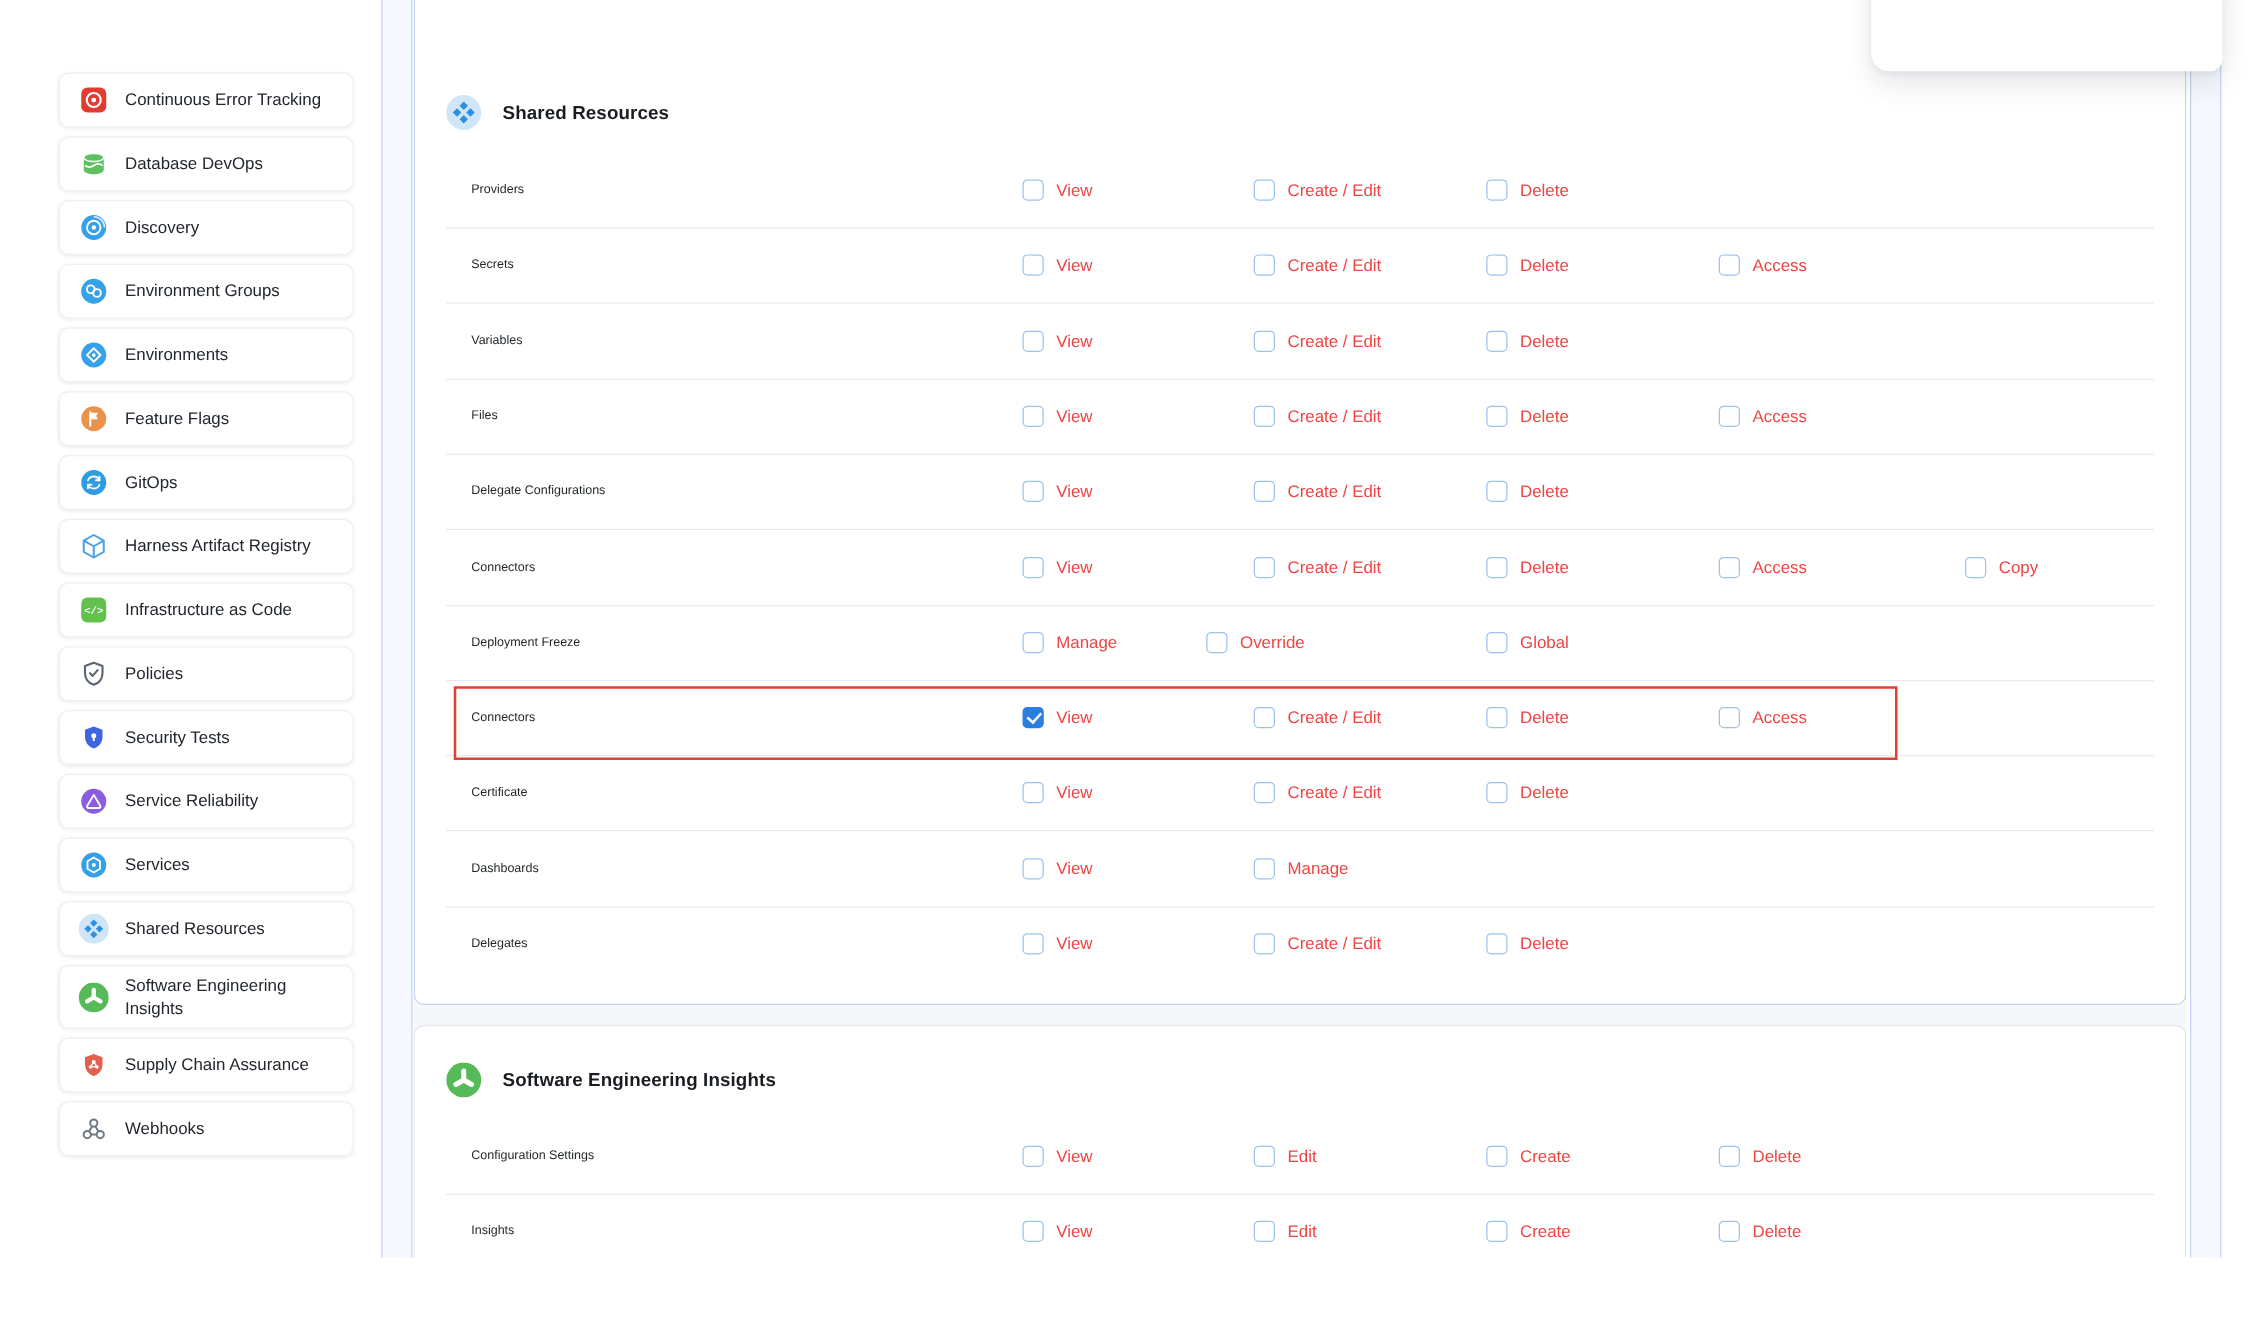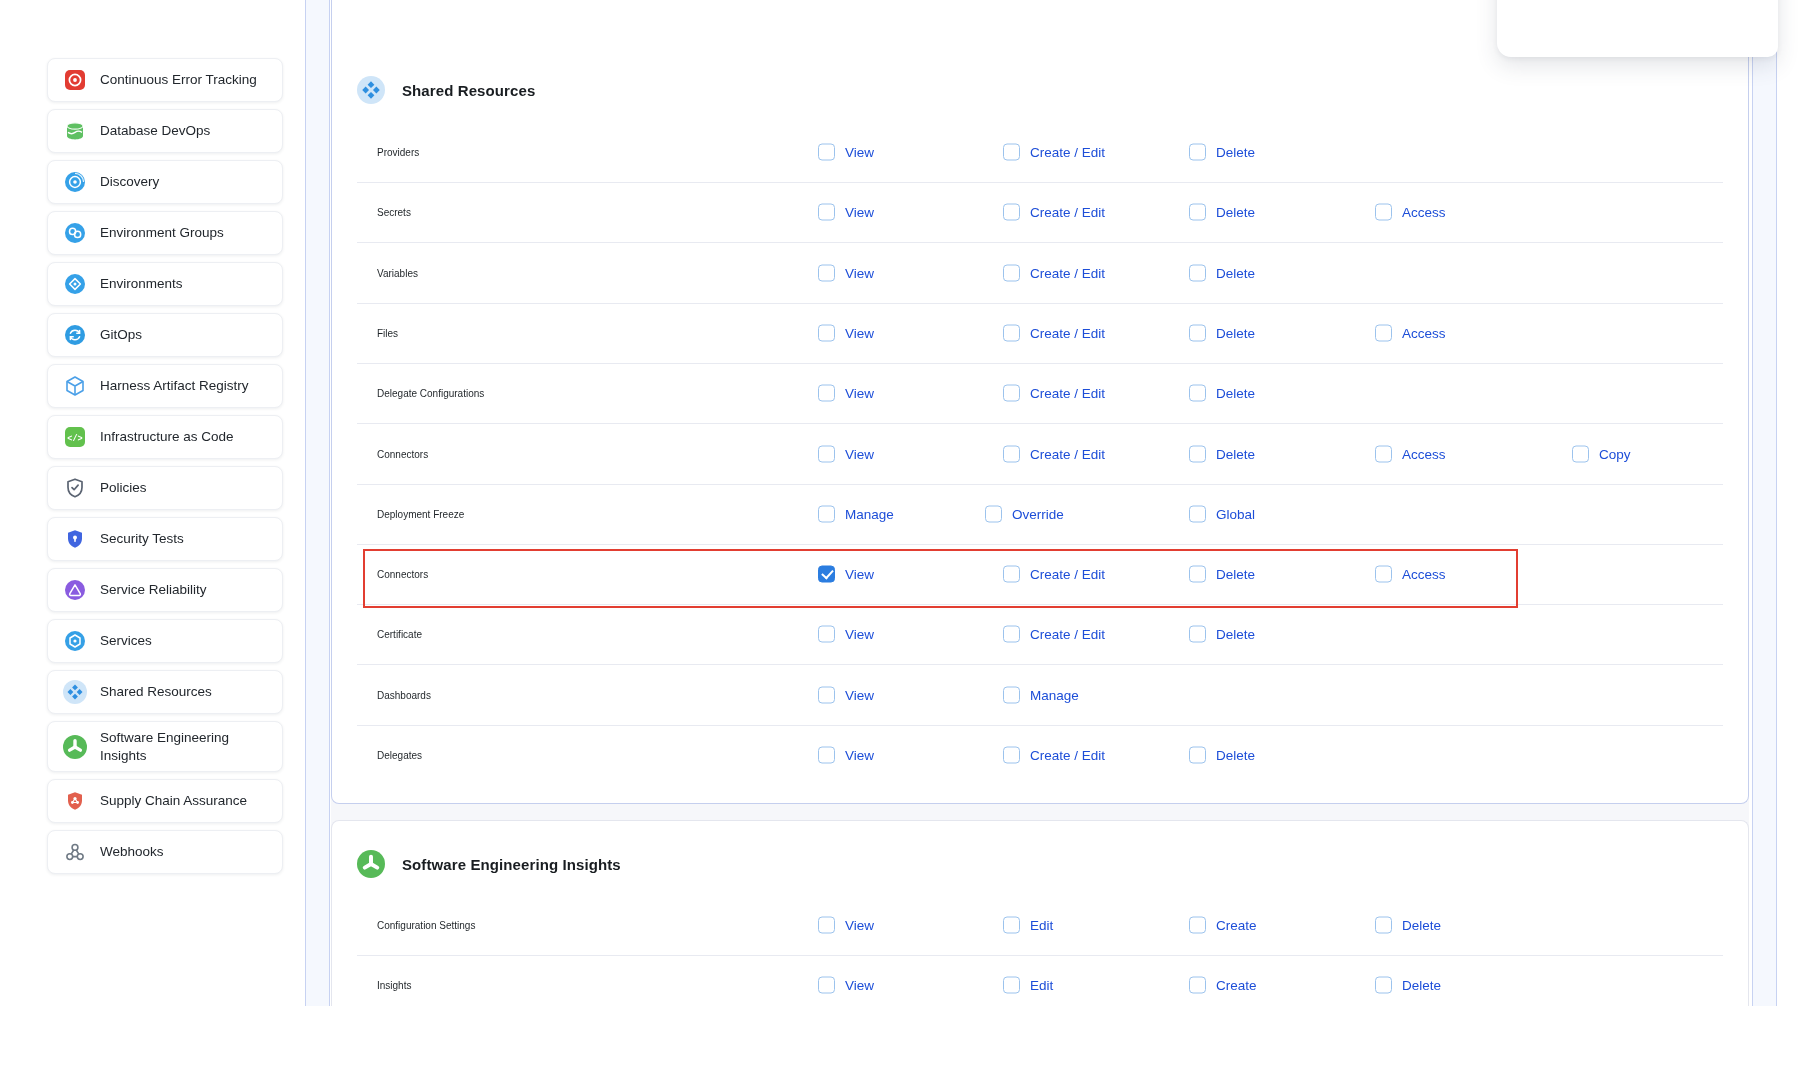--- a/index.html
+++ b/index.html
@@ -36,21 +36,21 @@
   .perm-row{position:absolute;left:25px;width:1366px;height:60px;}
   .perm-row.sep{border-bottom:1px solid #e8eaf1;}
   .row-label{position:absolute;left:20px;top:50%;transform:translateY(-50%);
              font-size:10px;font-weight:400;color:#1f2428;}
   .perm{position:absolute;top:50%;transform:translateY(-50%);display:flex;align-items:center;gap:10px;}
   .cb{width:17px;height:17px;box-sizing:border-box;border:1.5px solid #9cc3ed;border-radius:4px;
       background:#fff;position:relative;cursor:pointer;flex:0 0 17px;}
   .cb.checked{background:#2b7de0;border-color:#2b7de0;}
   .cb.checked::after{content:"";position:absolute;left:4.5px;top:1.2px;width:5px;height:9px;
       border:solid #fff;border-width:0 2px 2px 0;transform:rotate(42deg);}
-  .perm-label{font-size:13.5px;color:#1d4ed8;}
+  .perm-label{font-size:13.5px;color:#ef4444;}
 
   
   .highlight-box{position:absolute;left:363px;top:549px;width:1155px;height:59px;box-sizing:border-box;
                  border:2px solid #e23e31;z-index:6;pointer-events:none;}
   .popover{position:absolute;left:1497px;top:-30px;width:281px;height:87px;background:#fff;
            border-radius:0 0 10px 14px;z-index:10;
            box-shadow:0 9px 22px rgba(55,65,85,.13), 0 2px 5px rgba(55,65,85,.07);}
 </style>
 </head>
 <body>
@@ -105,20 +105,30 @@
             <circle cx="12" cy="12" r="10" fill="#35a1e8"></circle>
             <path d="M12 6.6 17.4 12 12 17.4 6.6 12Z" fill="none" stroke="#ffffff" stroke-width="1.5" stroke-linejoin="round"></path>
             <circle cx="12" cy="12" r="1.5" fill="#ffffff"></circle>
           </svg>
         </span>
         <span class="side-label">Environments</span>
       </div>
       <div class="side-card">
         <span class="side-icon">
           <svg width="24" height="24" viewBox="0 0 24 24" xmlns="http://www.w3.org/2000/svg">
+            <circle cx="12" cy="12" r="10" fill="#e8924a"></circle>
+            <path d="M9.2 6.8V17.6" stroke="#ffffff" stroke-width="1.6" stroke-linecap="round"></path>
+            <path d="M9.2 7.2h6.3l-1.6 2.6 1.6 2.6H9.2Z" fill="#ffffff"></path>
+          </svg>
+        </span>
+        <span class="side-label">Feature Flags</span>
+      </div>
+      <div class="side-card">
+        <span class="side-icon">
+          <svg width="24" height="24" viewBox="0 0 24 24" xmlns="http://www.w3.org/2000/svg">
             <circle cx="12" cy="12" r="10" fill="#2f9ce2"></circle>
             <path d="M7.4 10.2a5 5 0 0 1 9.2 0M16.6 13.8a5 5 0 0 1-9.2 0" fill="none" stroke="#ffffff" stroke-width="1.5" stroke-linecap="round"></path>
             <path d="M16.6 7.4v2.8h-2.8M7.4 16.6v-2.8h2.8" fill="none" stroke="#ffffff" stroke-width="1.5" stroke-linecap="round" stroke-linejoin="round"></path>
           </svg>
         </span>
         <span class="side-label">GitOps</span>
       </div>
       <div class="side-card">
         <span class="side-icon">
           <svg width="24" height="24" viewBox="0 0 24 24" xmlns="http://www.w3.org/2000/svg">
@@ -343,21 +353,21 @@
             <span class="cb"></span>
             <span class="perm-label">Copy</span>
           </span>
         </div>
         <div class="perm-row sep" style="top: 503.8px;">
           <span class="row-label">Deployment Freeze</span>
           <span class="perm" style="left: 461px;">
             <span class="cb"></span>
             <span class="perm-label">Manage</span>
           </span>
-          <span class="perm" style="left: 628px;">
+          <span class="perm" style="left: 608px;">
             <span class="cb"></span>
             <span class="perm-label">Override</span>
           </span>
           <span class="perm" style="left: 832px;">
             <span class="cb"></span>
             <span class="perm-label">Global</span>
           </span>
         </div>
         <div class="perm-row sep" style="top: 564.1px;">
           <span class="row-label">Connectors</span>

